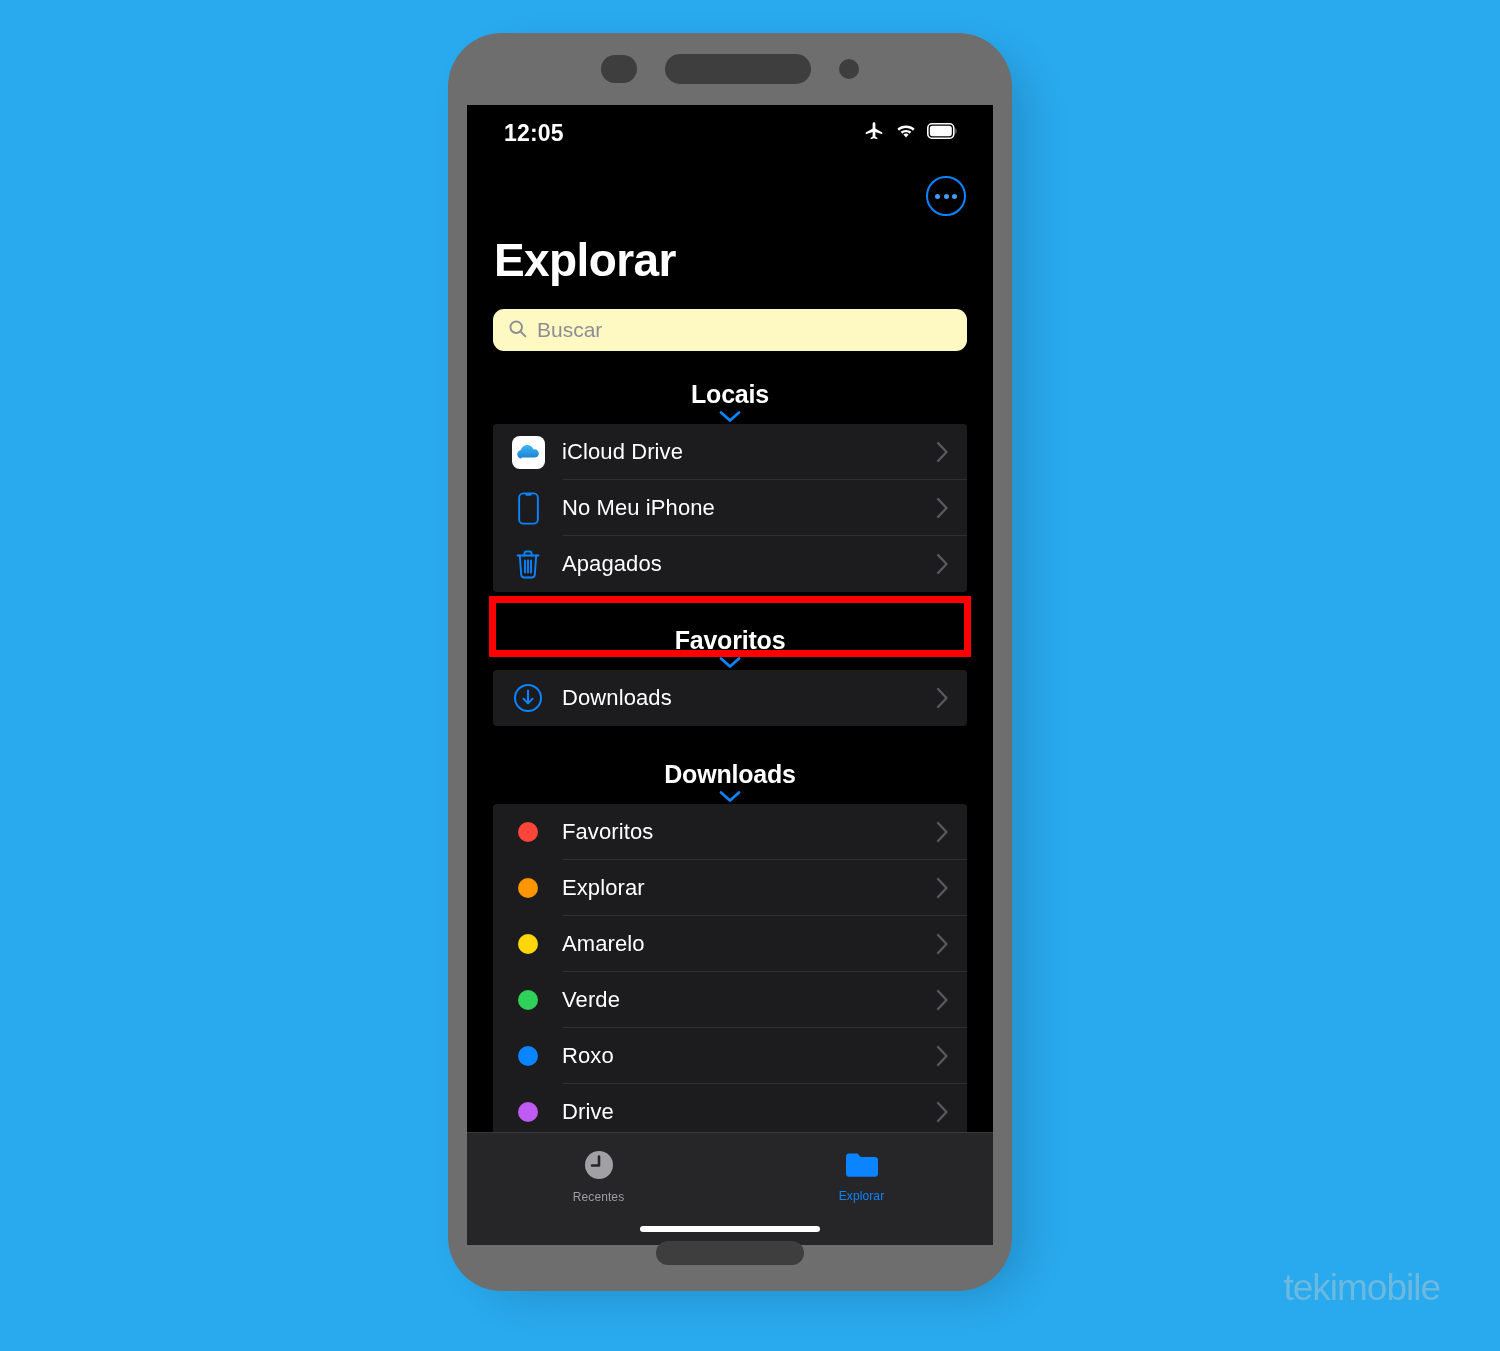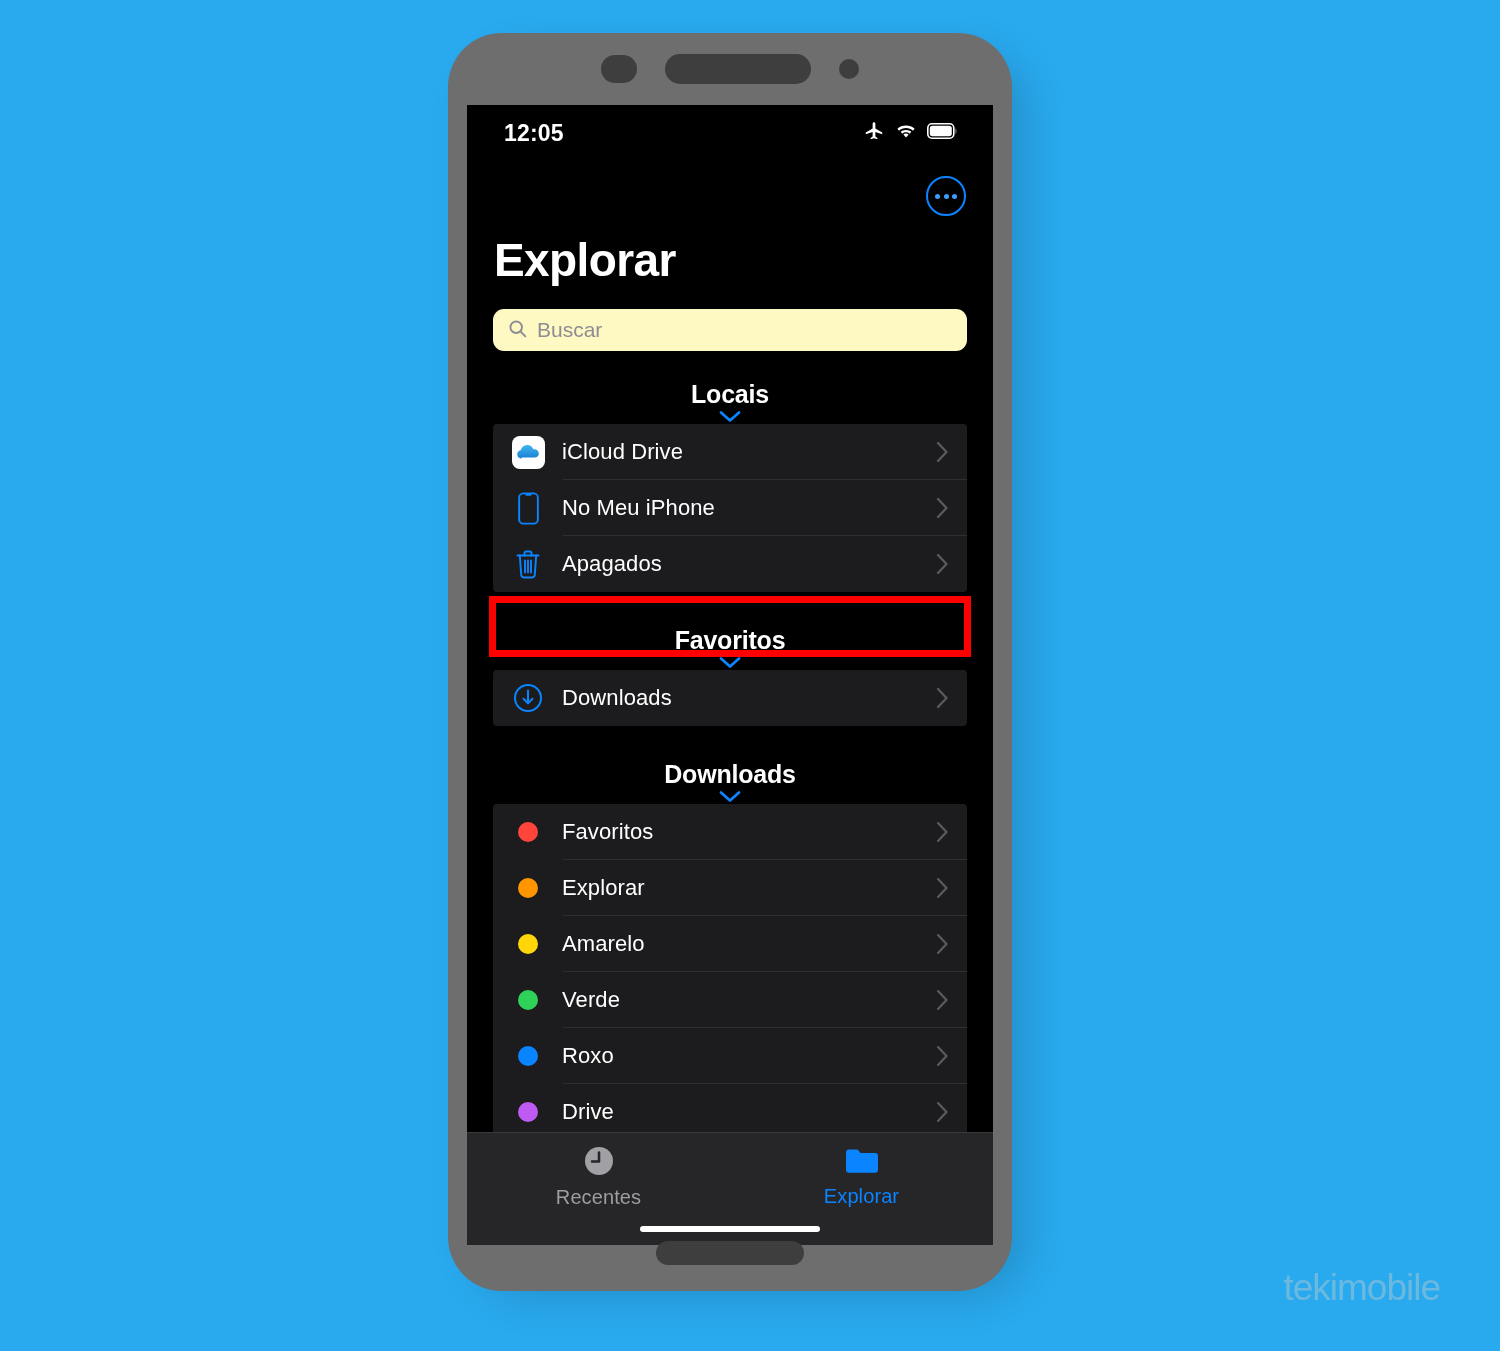--- a/index.html
+++ b/index.html
@@ -283,21 +283,21 @@
   .tab-item {
     flex: 1;
     display: flex;
     flex-direction: column;
     align-items: center;
     justify-content: center;
     gap: 5px;
     padding-top: 7px;
   }
   .tab-label {
-    font-size: 20px;
+    font-size: 12px;
     letter-spacing: 0.1px;
   }
   .tab-item.inactive .tab-label { color: #9d9da2; }
   .tab-item.active .tab-label { color: #0a84ff; }
   #home-indicator {
     position: absolute;
     left: 50%;
     transform: translateX(-50%);
     bottom: 13px;
     width: 180px;

